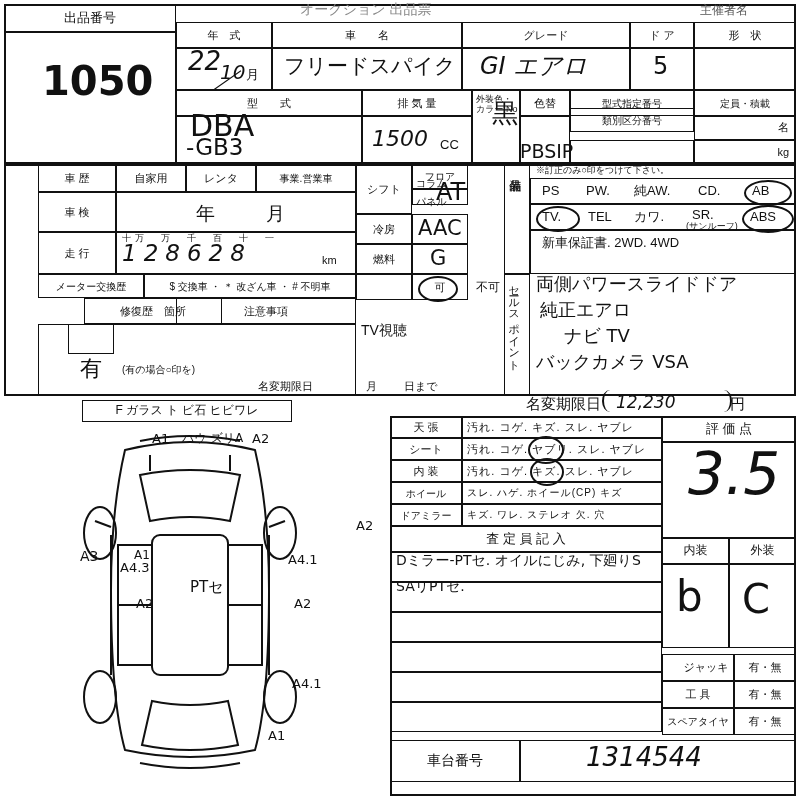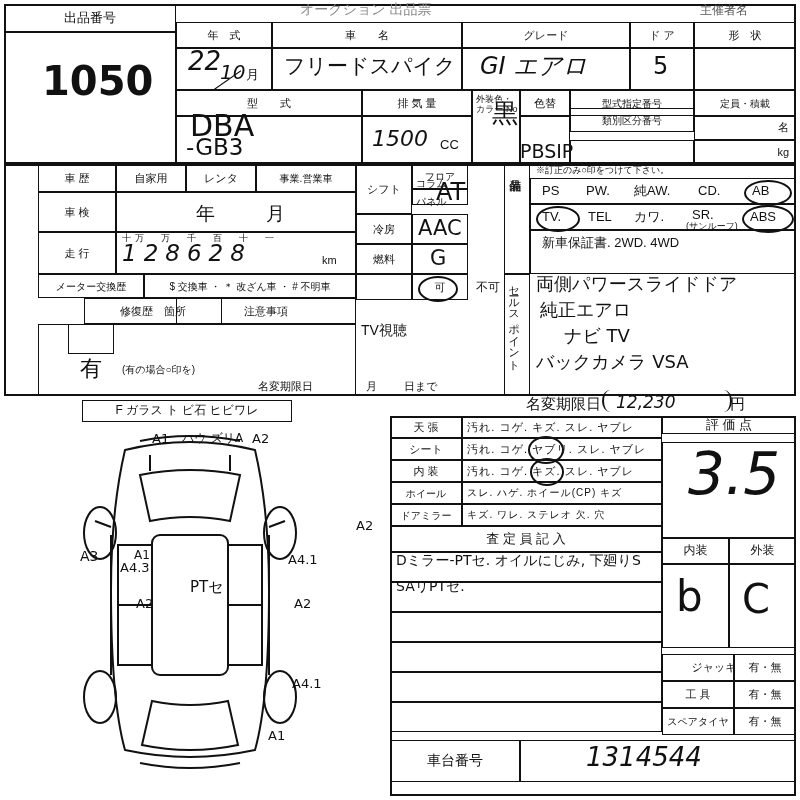--- a/index.html
+++ b/index.html
@@ -365,39 +365,39 @@
   <div class="bx" style="left:390px;top:702px;width:272px;height:30px;"></div>
   <div class="hw" style="left:396px;top:552px;font-size:14px;">Dミラー-PTセ. オイルにじみ, 下廻りS</div>
   <div class="hw" style="left:396px;top:578px;font-size:14px;">SAリPTセ.</div>
 
   <div class="bx" style="left:390px;top:740px;width:130px;height:42px;">
     <div class="lbl ctr" style="left:0;top:0;width:100%;height:100%;font-size:14px;">車台番号</div>
   </div>
   <div class="bx" style="left:520px;top:740px;width:276px;height:42px;"></div>
   <div class="hw hw-i" style="left:586px;top:742px;font-size:26px;">1314544</div>
 
-  <div class="bx" style="left:662px;top:416px;width:134px;height:18px;">
+  <div class="bx" style="left:662px;top:416px;width:134px;height:26px;">
     <div class="lbl ctr" style="left:0;top:0;width:100%;height:100%;font-size:13px;">評 価 点</div>
   </div>
   <div class="bx" style="left:662px;top:442px;width:134px;height:96px;"></div>
   <div class="hw hw-i" style="left:688px;top:440px;font-size:58px;">3.5</div>
 
   <div class="bx" style="left:662px;top:538px;width:67px;height:26px;">
     <div class="lbl ctr" style="left:0;top:0;width:100%;height:100%;font-size:12px;">内装</div>
   </div>
   <div class="bx" style="left:729px;top:538px;width:67px;height:26px;">
     <div class="lbl ctr" style="left:0;top:0;width:100%;height:100%;font-size:12px;">外装</div>
   </div>
   <div class="bx" style="left:662px;top:564px;width:67px;height:84px;"></div>
   <div class="bx" style="left:729px;top:564px;width:67px;height:84px;"></div>
   <div class="hw" style="left:676px;top:572px;font-size:42px;">b</div>
   <div class="hw" style="left:742px;top:576px;font-size:40px;">C</div>
 
   <div class="bx" style="left:662px;top:654px;width:72px;height:27px;">
-    <div class="lbl ctr" style="left:16px;top:0;width:100%;height:100%;font-size:11px;">ジャッキ</div>
+    <div class="lbl ctr" style="left:8px;top:0;width:100%;height:100%;font-size:11px;">ジャッキ</div>
   </div>
   <div class="bx" style="left:734px;top:654px;width:62px;height:27px;">
     <div class="lbl ctr" style="left:0;top:0;width:100%;height:100%;font-size:11px;">有・無</div>
   </div>
   <div class="bx" style="left:662px;top:681px;width:72px;height:27px;">
     <div class="lbl ctr" style="left:0;top:0;width:100%;height:100%;font-size:11px;">工 具</div>
   </div>
   <div class="bx" style="left:734px;top:681px;width:62px;height:27px;">
     <div class="lbl ctr" style="left:0;top:0;width:100%;height:100%;font-size:11px;">有・無</div>
   </div>

